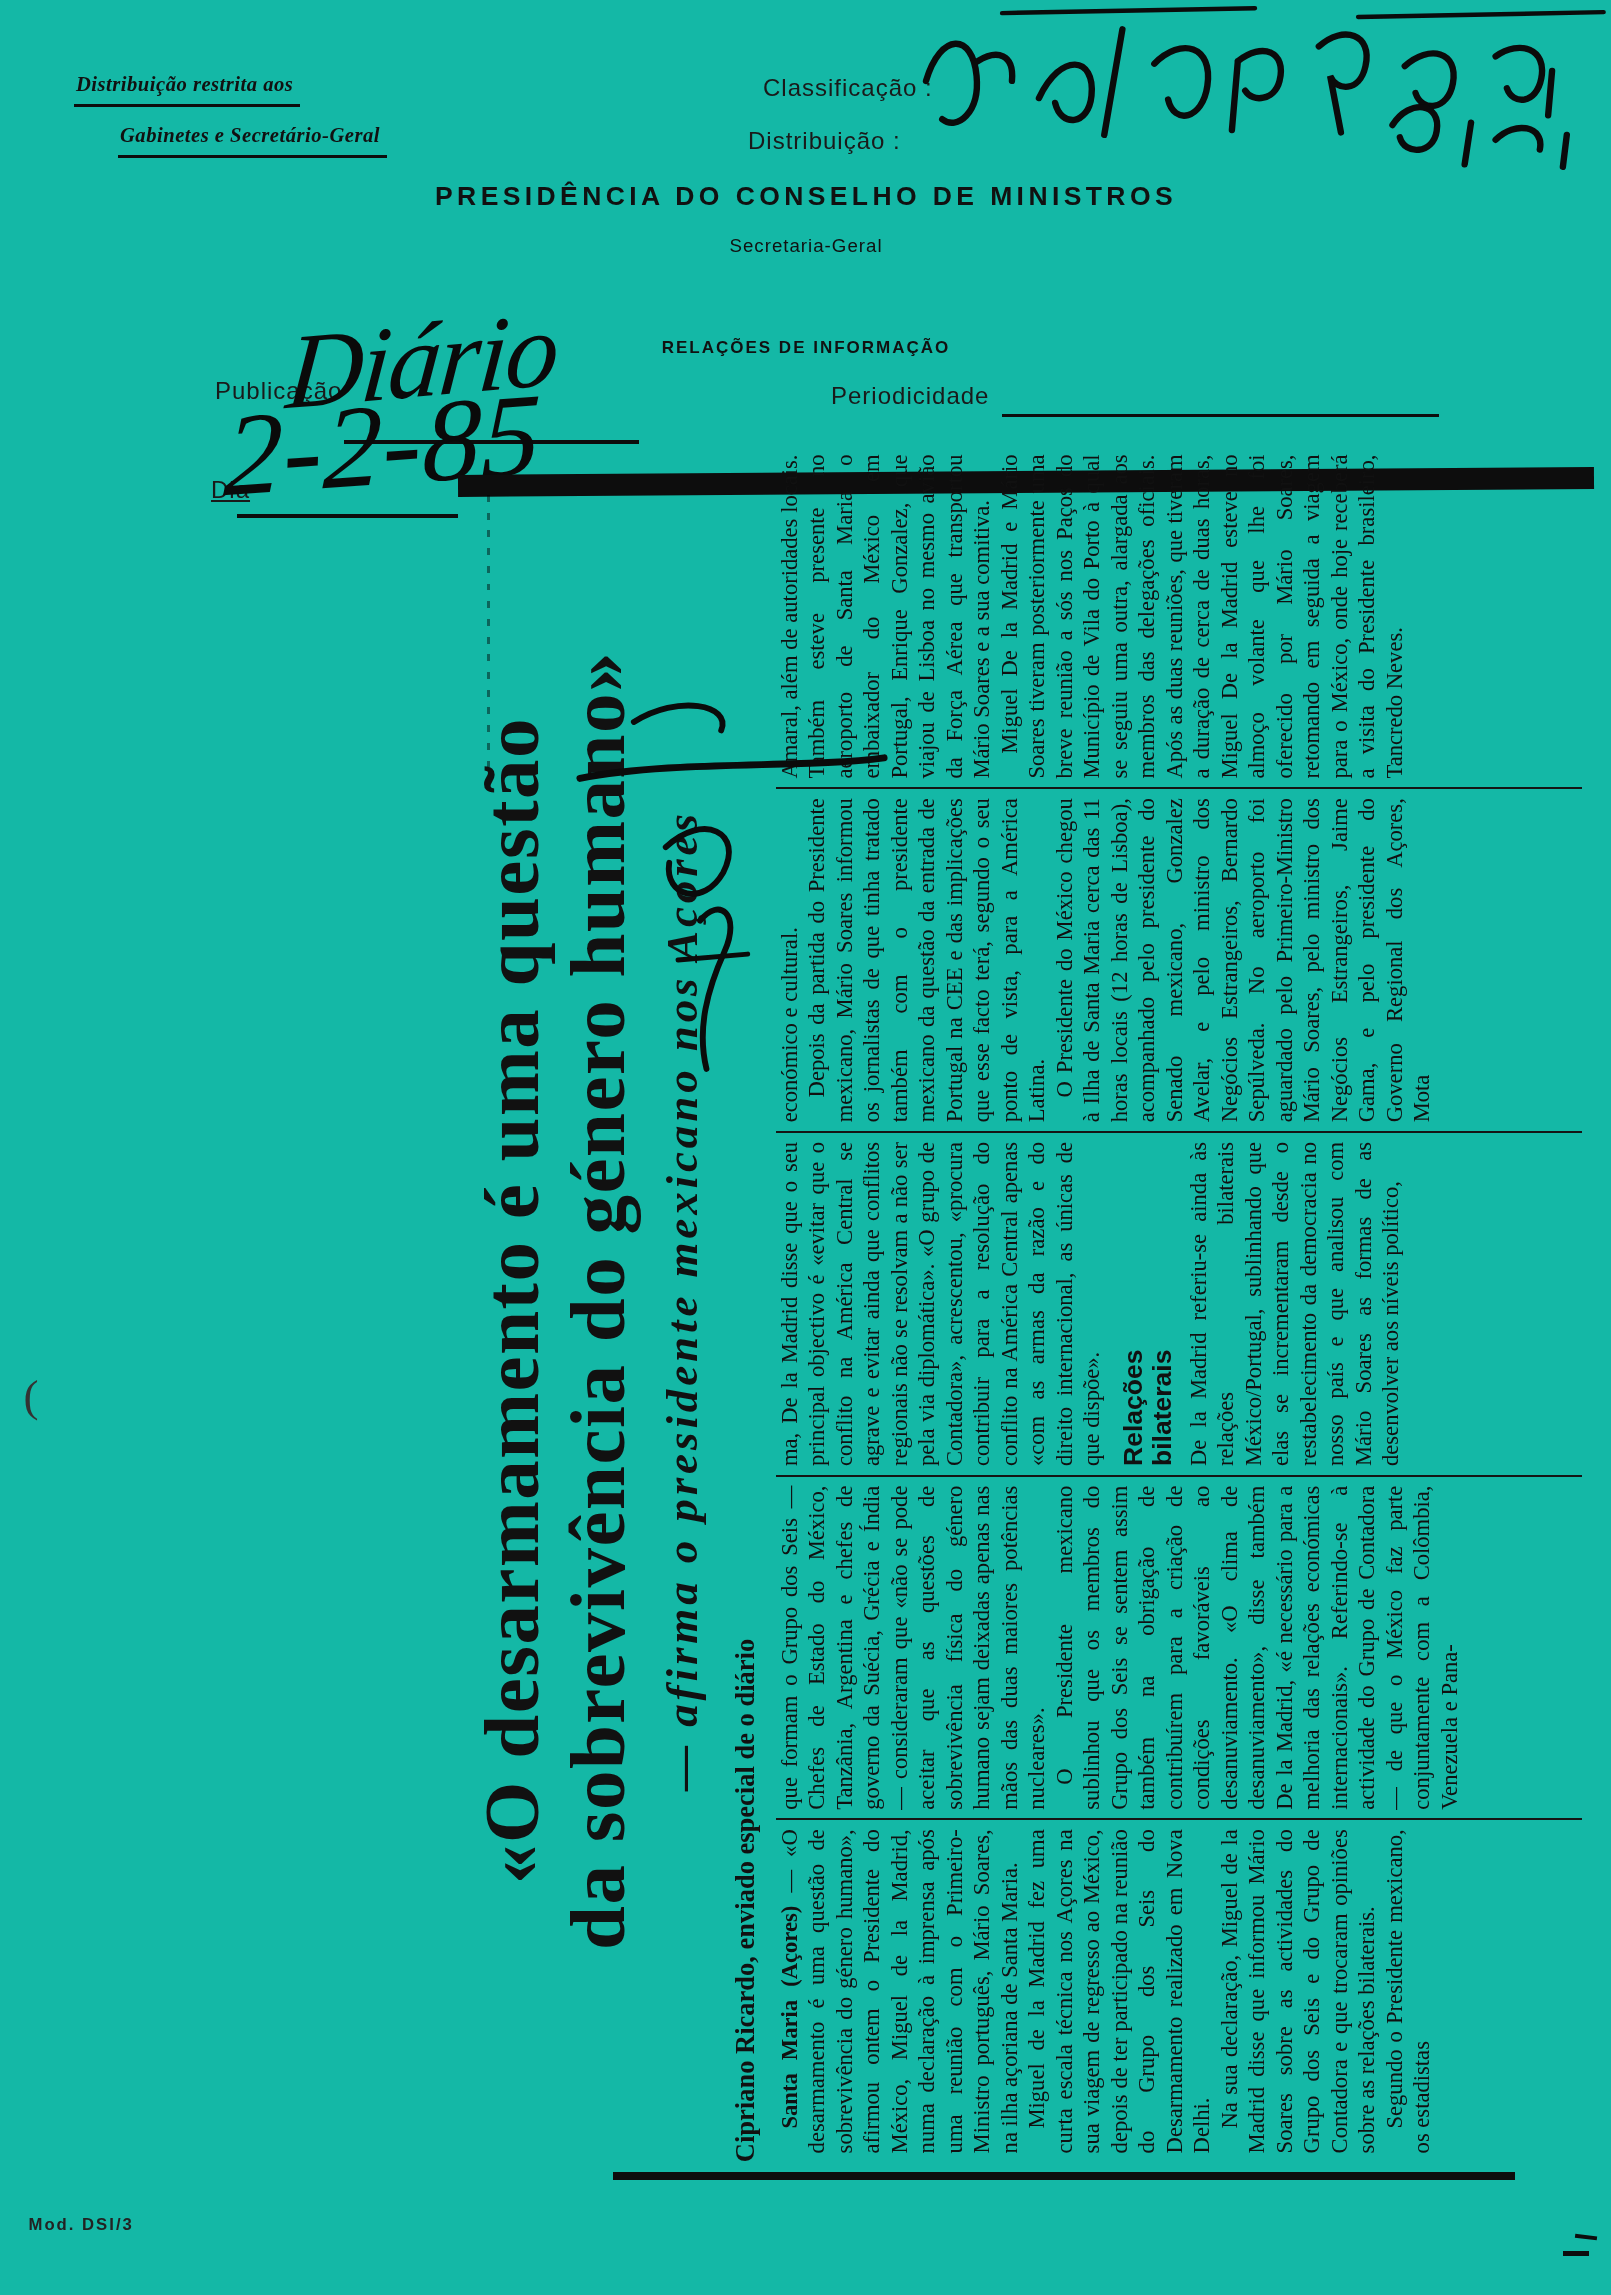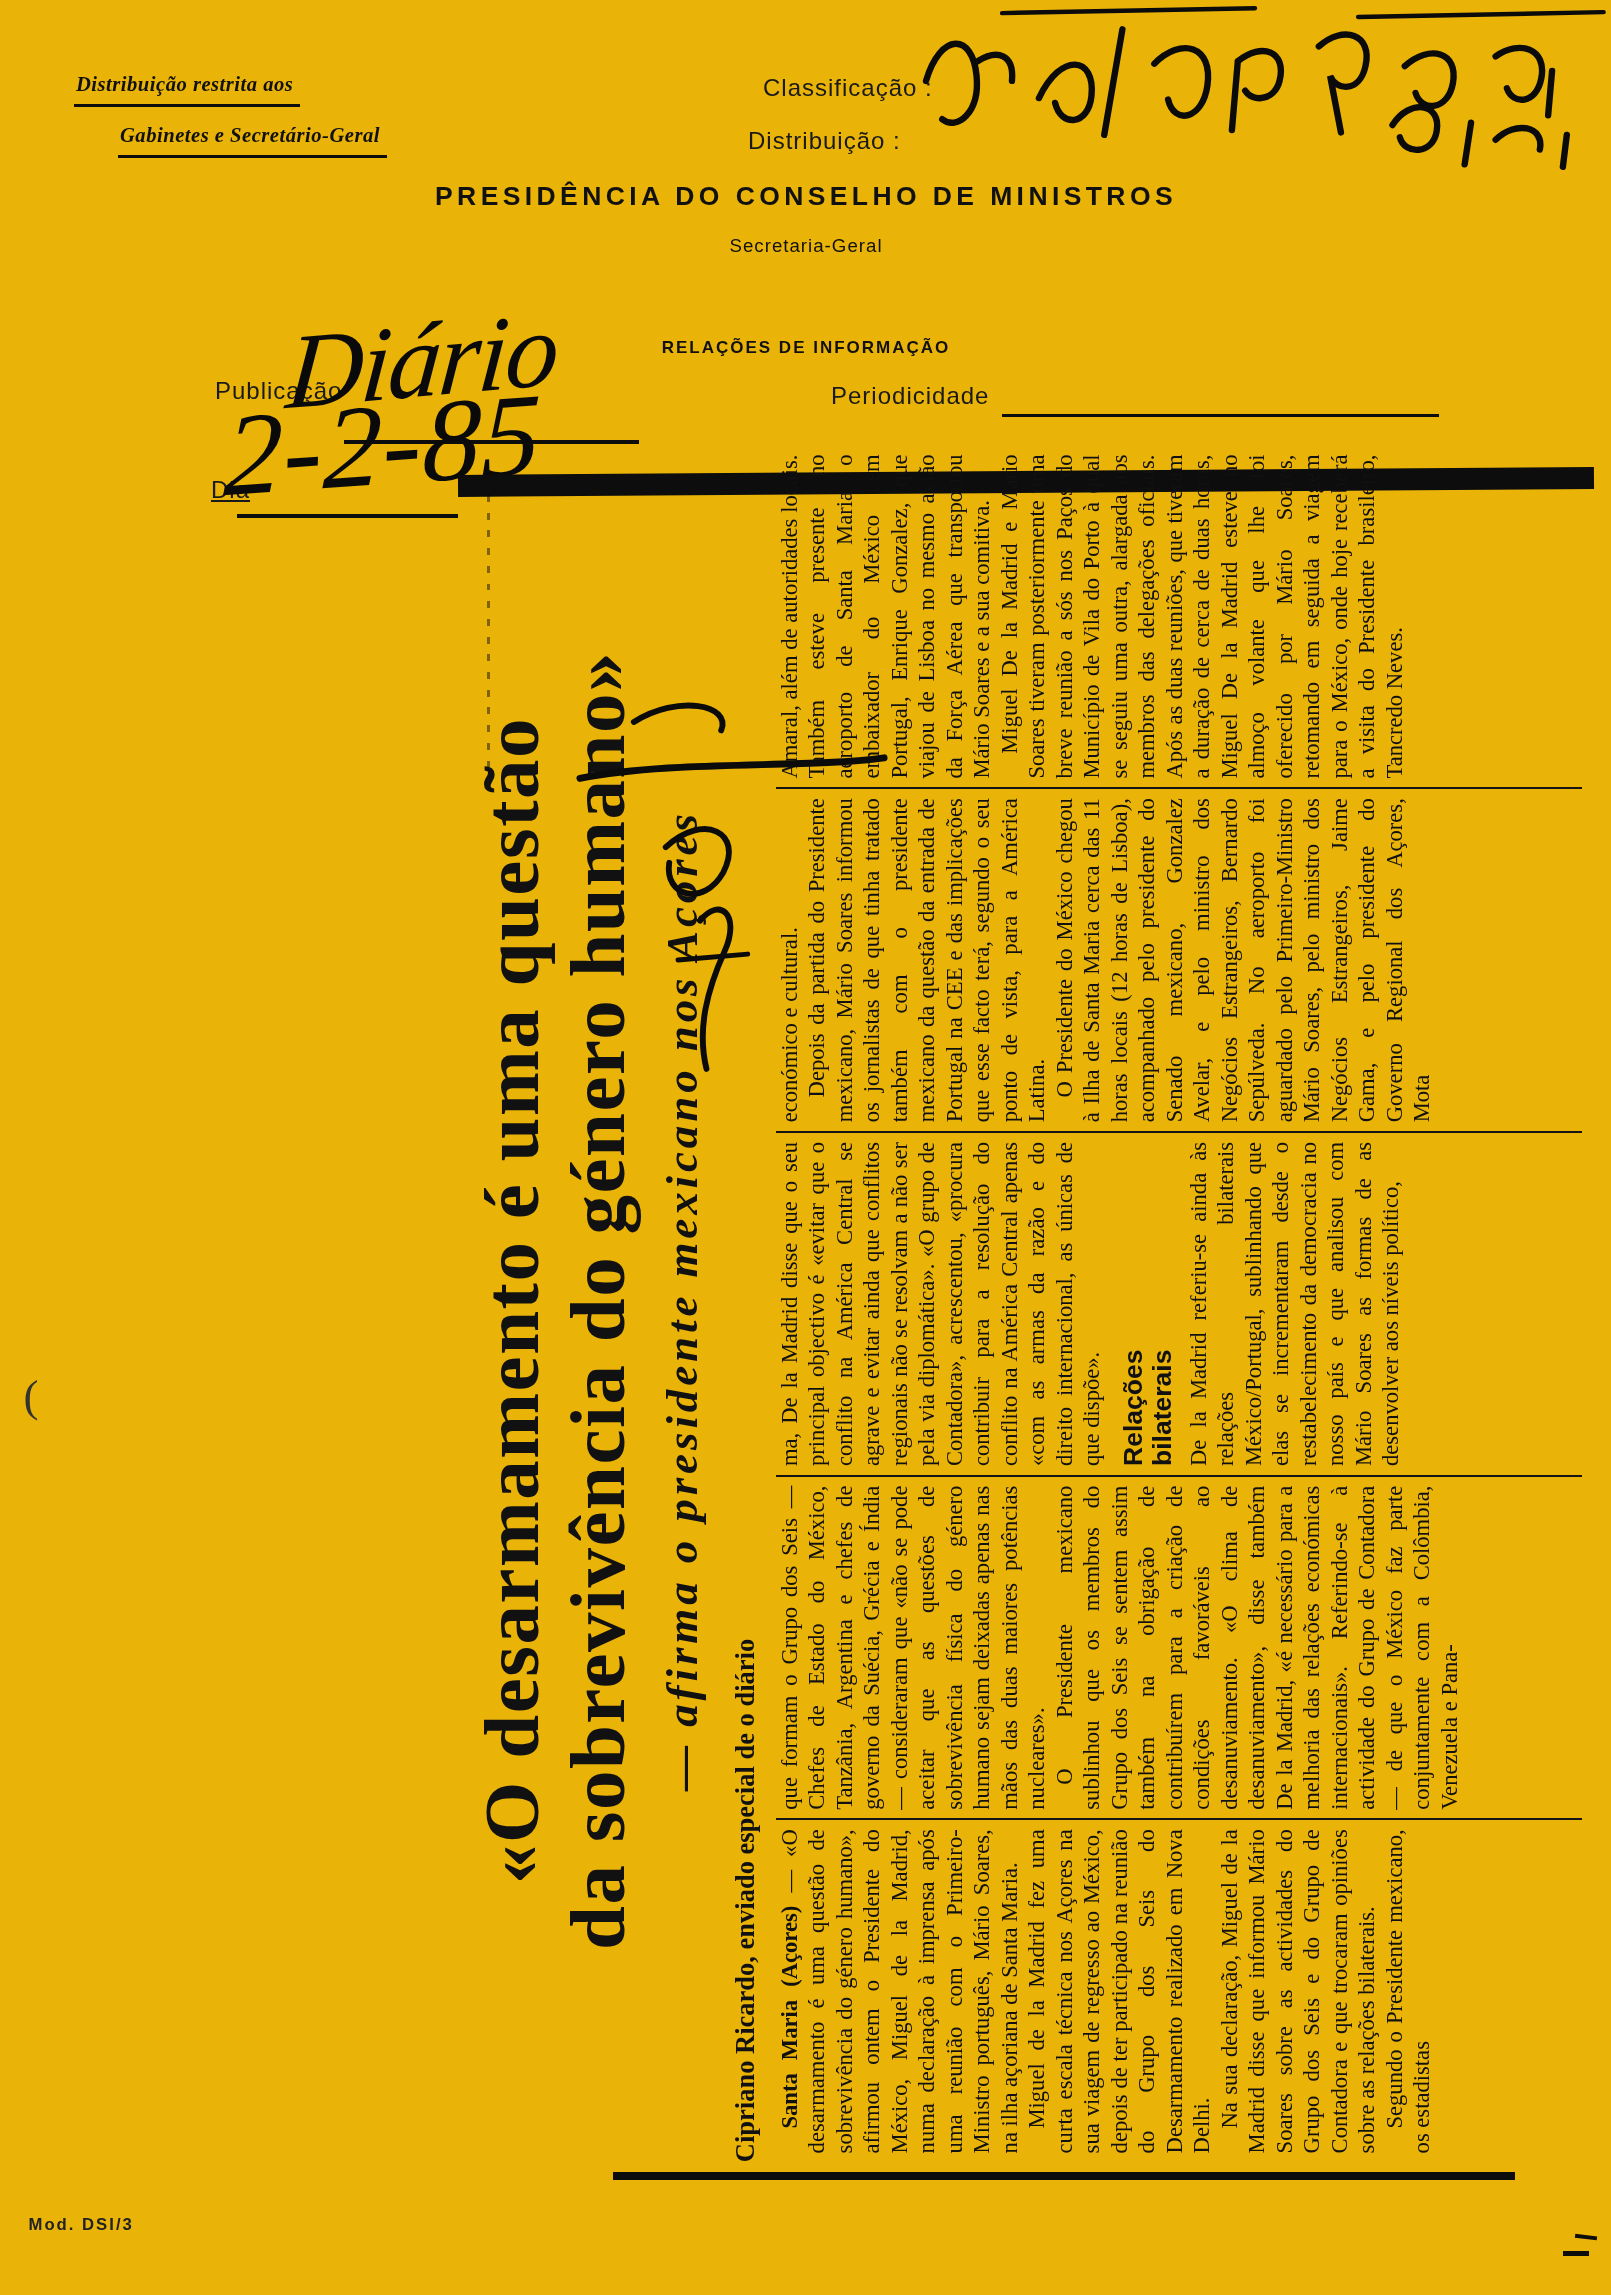--- a/index.html
+++ b/index.html
@@ -1,16 +1,16 @@
 <!DOCTYPE html>
 <html style="font-size:7.9px"><head>
 <meta charset="utf-8">
 <style>
   html,body{margin:0;padding:0;background:#e8e8e8;}
-  #page{position:relative;width:1612px;height:2295px;background:#eab308;overflow:hidden;
+  #page{position:relative;width:1612px;height:2295px;background:#14b8a6;overflow:hidden;
         font-family:"Liberation Serif","DejaVu Serif",serif;color:#111;}
   .sans{font-family:"Liberation Sans","DejaVu Sans",sans-serif;}
   .abs{position:absolute;}
 
   
   .dist-note{left:74px;top:73px;font-style:italic;font-weight:600;font-size:20.6px;
              border-bottom:3.9px solid #0d0d0d;padding:0 6.9px 7.9px 2px;letter-spacing:0.5px;}
   .dist-note.l2{top:124px;margin-left:44px;}
   .fld-label{font-size:24px;letter-spacing:1px;color:#1a1a1a;}
   .org-title{left:50%;transform:translateX(-50%);top:181px;font-size:26.5px;font-weight:700;

